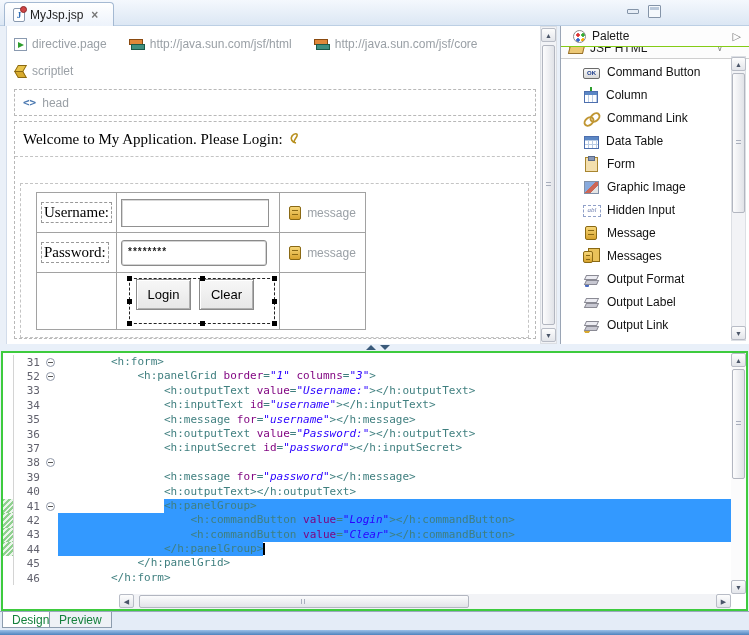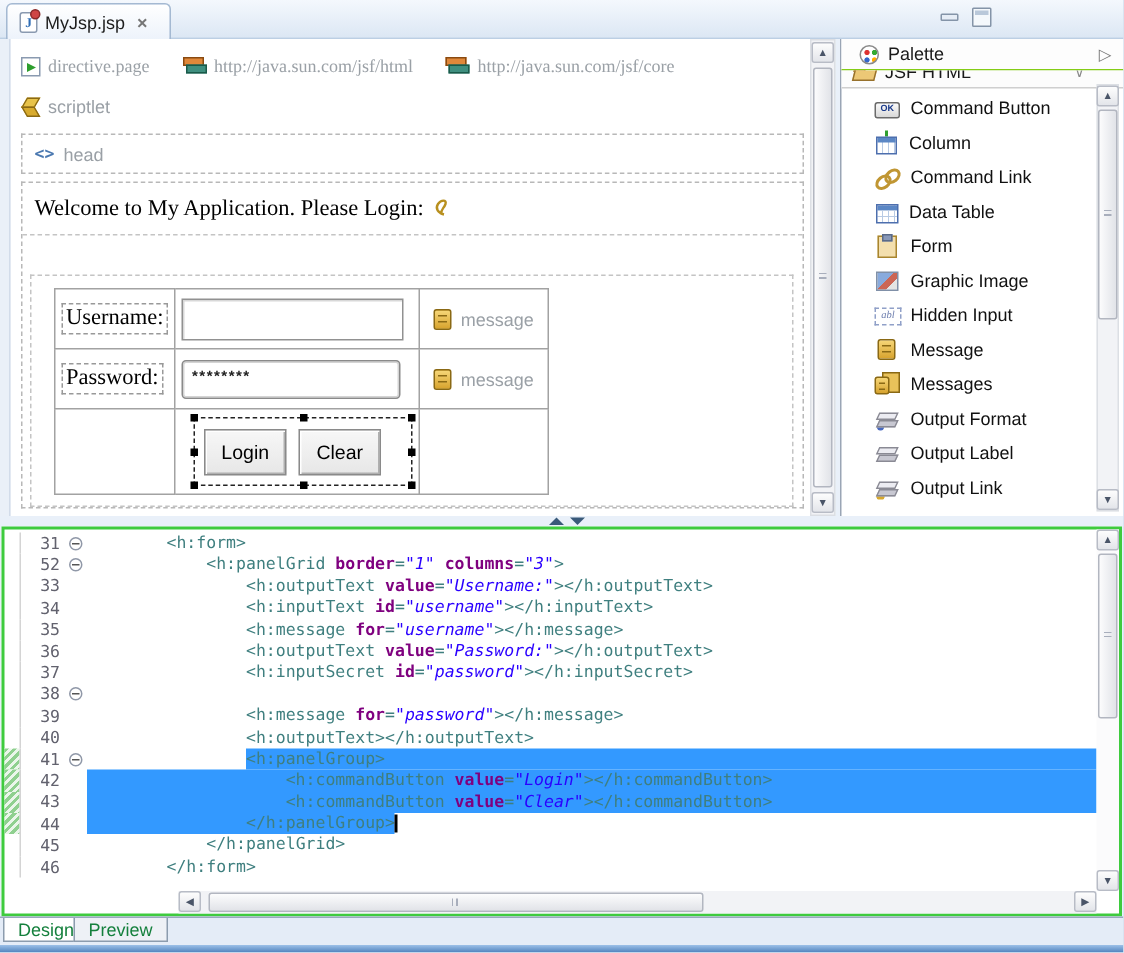--- a/index.html
+++ b/index.html
@@ -24,21 +24,21 @@
         border:1px solid #8494a8;border-radius:1px;}
   .wbtn-max{position:absolute;left:648px;top:5px;width:13px;height:13px;border:1px solid #8494a8;
         background:#f4f8fc;border-radius:1px;}
   .wbtn-max::after{content:"";position:absolute;left:1px;right:1px;top:1px;height:3px;background:#b9c8da;}
 
   
   .design{position:absolute;left:0;top:26px;width:540px;height:318px;background:#fff;overflow:hidden;}
   .left-strip{position:absolute;left:0;top:0;width:7px;height:100%;background:#eaf0f8;border-right:1px solid #d2dcea;}
   .gtxt{color:#9aa0a6;}
   .dir-row{position:absolute;left:14px;top:9px;height:18px;display:flex;align-items:center;gap:8px;font-size:12px;}
-  .dir-item{display:flex;align-items:center;gap:5px;margin-right:14px;font-family:Liberation Serif, serif;}
+  .dir-item{display:flex;align-items:flex-end;gap:5px;margin-right:14px;}
   .directive-icon{position:relative;width:13px;height:13px;border:1px solid #8a9ab0;background:#fff;flex:none;}
   .directive-icon::after{content:"";position:absolute;left:3px;top:3px;width:0;height:0;
         border-left:6px solid #2e9e2e;border-top:3px solid transparent;border-bottom:3px solid transparent;}
   .taglib-icon{position:relative;width:16px;height:12px;flex:none;}
   .taglib-icon::before{content:"";position:absolute;left:0;top:0;width:12px;height:4px;background:#e0883a;border:1px solid #8a4a10;}
   .taglib-icon::after{content:"";position:absolute;left:2px;top:5px;width:12px;height:4px;background:#3f8f7f;border:1px solid #1a5a4a;}
   .scriptlet-row{position:absolute;left:14px;top:37px;height:16px;display:flex;align-items:center;gap:6px;font-size:12px;}
   .scriptlet-icon{position:relative;width:12px;height:14px;flex:none;}
   .scriptlet-icon::before{content:"";position:absolute;left:2px;top:1px;width:7px;height:5px;background:#e8c34a;border:1px solid #8a6914;transform:skewX(-30deg);}
   .scriptlet-icon::after{content:"";position:absolute;left:2px;top:7px;width:7px;height:5px;background:#d8ab2e;border:1px solid #8a6914;transform:skewX(30deg);}
@@ -62,21 +62,21 @@
         box-shadow:inset 1px 1px 0 #d8d8d8;}
   .input-pw{width:146px;height:26px;border:1px solid #8a8a8a;border-radius:3px;
         box-shadow:inset 0 0 0 1px #d4d4d4;padding:5px 6px 0 6px;
         font:bold 10px "Liberation Sans",sans-serif;letter-spacing:1px;color:#222;}
   .msg{display:flex;align-items:center;gap:6px;font-size:12px;justify-content:center;}
   .gold-msg{position:relative;width:12px;height:14px;background:linear-gradient(#f6d678,#d7a32e);
         border:1px solid #8a6914;border-radius:2px;flex:none;}
   .gold-msg::after{content:"";position:absolute;left:2px;right:2px;top:3px;height:1px;background:#8a6914;box-shadow:0 4px 0 #8a6914;}
 
   .panelgroup{position:relative;margin-left:8px;width:146px;height:46px;border:1px dashed #222;
-        display:flex;align-items:center;gap:8px;padding-left:6px;}
+        display:flex;align-items:flex-start;gap:8px;padding-left:6px;}
   .handle{position:absolute;width:5px;height:5px;background:#000;}
   .h-tl{left:-3px;top:-3px;} .h-tc{left:50%;margin-left:-2px;top:-3px;} .h-tr{right:-3px;top:-3px;}
   .h-ml{left:-3px;top:50%;margin-top:-2px;} .h-mr{right:-3px;top:50%;margin-top:-2px;}
   .h-bl{left:-3px;bottom:-3px;} .h-bc{left:50%;margin-left:-2px;bottom:-3px;} .h-br{right:-3px;bottom:-3px;}
   .btn3d{min-width:55px;height:31px;background:linear-gradient(#f7f7f7,#e7e7e7);
         border:1px solid #8a8a8a;box-shadow:inset 1px 1px 0 #fff,inset -1px -1px 0 #b0b0b0;
         font-size:13px;color:#000;text-align:center;line-height:29px;padding:0 8px;}
 
   
   .sbv{position:absolute;background:#f2f3f6;border:1px solid #dcdfe4;}
@@ -160,21 +160,21 @@
   .fold-minus{position:relative;width:9px;height:9px;border:1px solid #9098a8;border-radius:50%;background:#fff;}
   .fold-minus::after{content:"";position:absolute;left:1px;right:1px;top:3px;height:1px;background:#555;}
   .g-code{flex:1;display:flex;align-items:center;height:100%;
          font:11px/14.4px "DejaVu Sans Mono","Liberation Mono",monospace;white-space:pre;}
   .g-code.sel-full{background:var(--sel,#3399ff);}
   .hl{background:var(--sel,#3399ff);display:inline-flex;height:100%;align-items:center;}
   .hl.grow{flex:1;}
   .tk{white-space:pre;}
   .tk-pln{color:#000;}
   .tk-tag{color:var(--tag,#3f7f7f);}
-  .tk-attr{color:var(--attr,#7f007f);font-weight:bold;}
+  .tk-attr{color:var(--attr,#7f007f);}
   .tk-val{color:var(--val,#2a00ff);font-style:italic;}
   .cursor{display:inline-block;width:2px;height:12px;background:#000;}
   .src-sb{position:absolute;right:0;top:0;width:15px;bottom:15px;background:#fbfbfc;}
   .src-hsb{position:absolute;left:116px;right:15px;bottom:0;height:15px;background:#f2f3f6;}
 
   
   .btabrow{position:absolute;left:0;top:611px;width:749px;height:19px;background:#e4ecf7;border-top:1px solid #98a8bc;}
   .btab{position:absolute;top:0;height:16px;padding:0 9px;font-size:12px;line-height:17px;color:#15803d;
         background:#eef1f6;border:1px solid #8c9cae;border-top:none;}
   .btab.active{background:#fff;border-top:none;}

